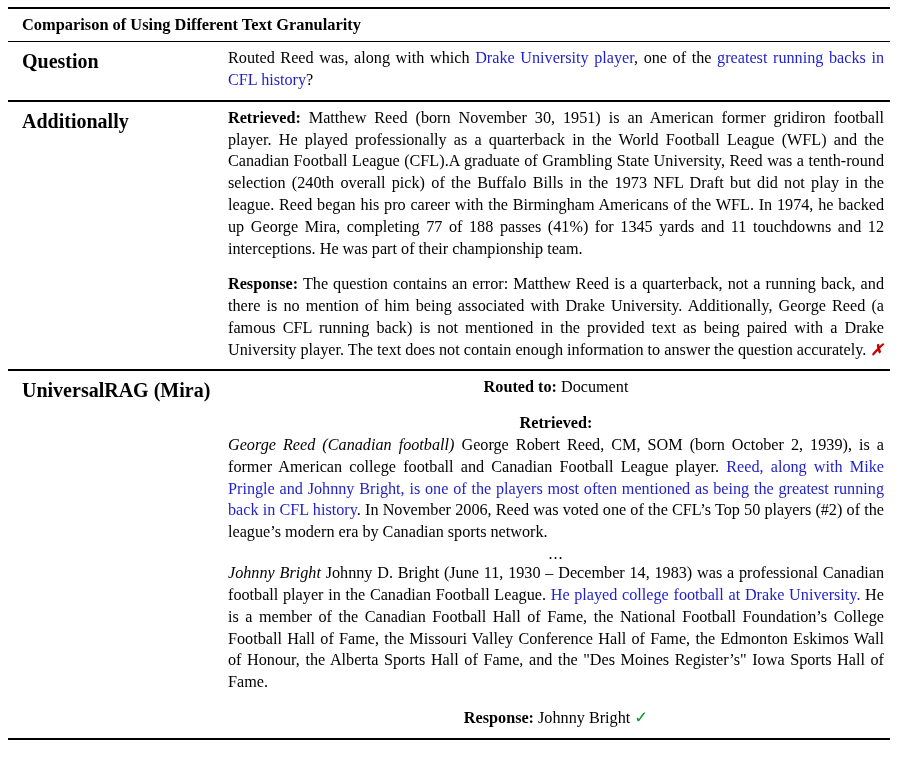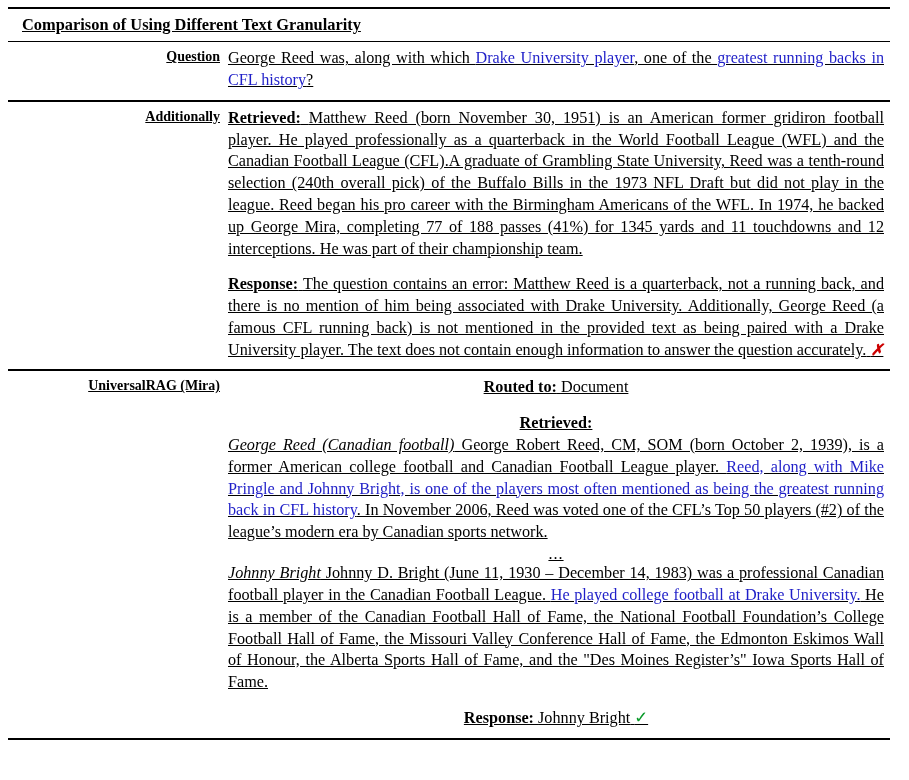--- a/index.html
+++ b/index.html
@@ -21,38 +21,36 @@
     height: 780px;
     box-sizing: border-box;
   }
 
   table.cmp {
     border-collapse: collapse;
     width: 882px;
     margin-left: 8px;
     margin-top: 7px;
     table-layout: fixed;
-    text-decoration: underline;
   }
 
   
   .rule-top  { border-top: 2.2px solid #000; }
   .rule-mid  { border-top: 1.1px solid #000; }
   .rule-thick{ border-top: 2.2px solid #000; }
   .rule-bot  { border-bottom: 2.6px solid #000; }
 
   td.label-col {
     width: 220px;
     vertical-align: top;
     padding: 6px 8px 7px 14px;
     font-weight: bold;
-    font-size: 14px;
+    font-size: 20px;
     line-height: 1.33;
     box-sizing: border-box;
-    text-align: right;
   }
 
   td.body-col {
     vertical-align: top;
     padding: 6px 6px 8px 0;
     font-size: 16.2px;
     line-height: 1.345;
     text-align: justify;
     box-sizing: border-box;
     hyphens: none;
@@ -101,21 +99,21 @@
     </colgroup>
     <tbody>
 
       <tr>
         <td class="title-cell rule-top" colspan="2">Comparison of Using Different Text Granularity</td>
       </tr>
 
       <tr>
         <td class="label-col rule-mid">Question</td>
         <td class="body-col rule-mid">
-          <p class="para"><span>George Reed was, along with which </span><span class="blue">Drake University player</span><span>, one of the </span><span class="blue">greatest running backs in CFL history</span><span>?</span></p>
+          <p class="para"><span>Routed Reed was, along with which </span><span class="blue">Drake University player</span><span>, one of the </span><span class="blue">greatest running backs in CFL history</span><span>?</span></p>
         </td>
       </tr>
 
 
       <tr>
         <td class="label-col rule-thick">Additionally</td>
         <td class="body-col rule-thick">
           <p class="para"><span class="b">Retrieved:</span><span> </span><span>Matthew Reed (born November 30, 1951) is an American former gridiron football player. He played professionally as a quarterback in the World Football League (WFL) and the Canadian Football League (CFL).A graduate of Grambling State University, Reed was a tenth-round selection (240th overall pick) of the Buffalo Bills in the 1973 NFL Draft but did not play in the league. Reed began his pro career with the Birmingham Americans of the WFL. In 1974, he backed up George Mira, completing 77 of 188 passes (41%) for 1345 yards and 11 touchdowns and 12 interceptions.  He was part of their championship team.</span></p>
 
           <div class="gap"></div>

